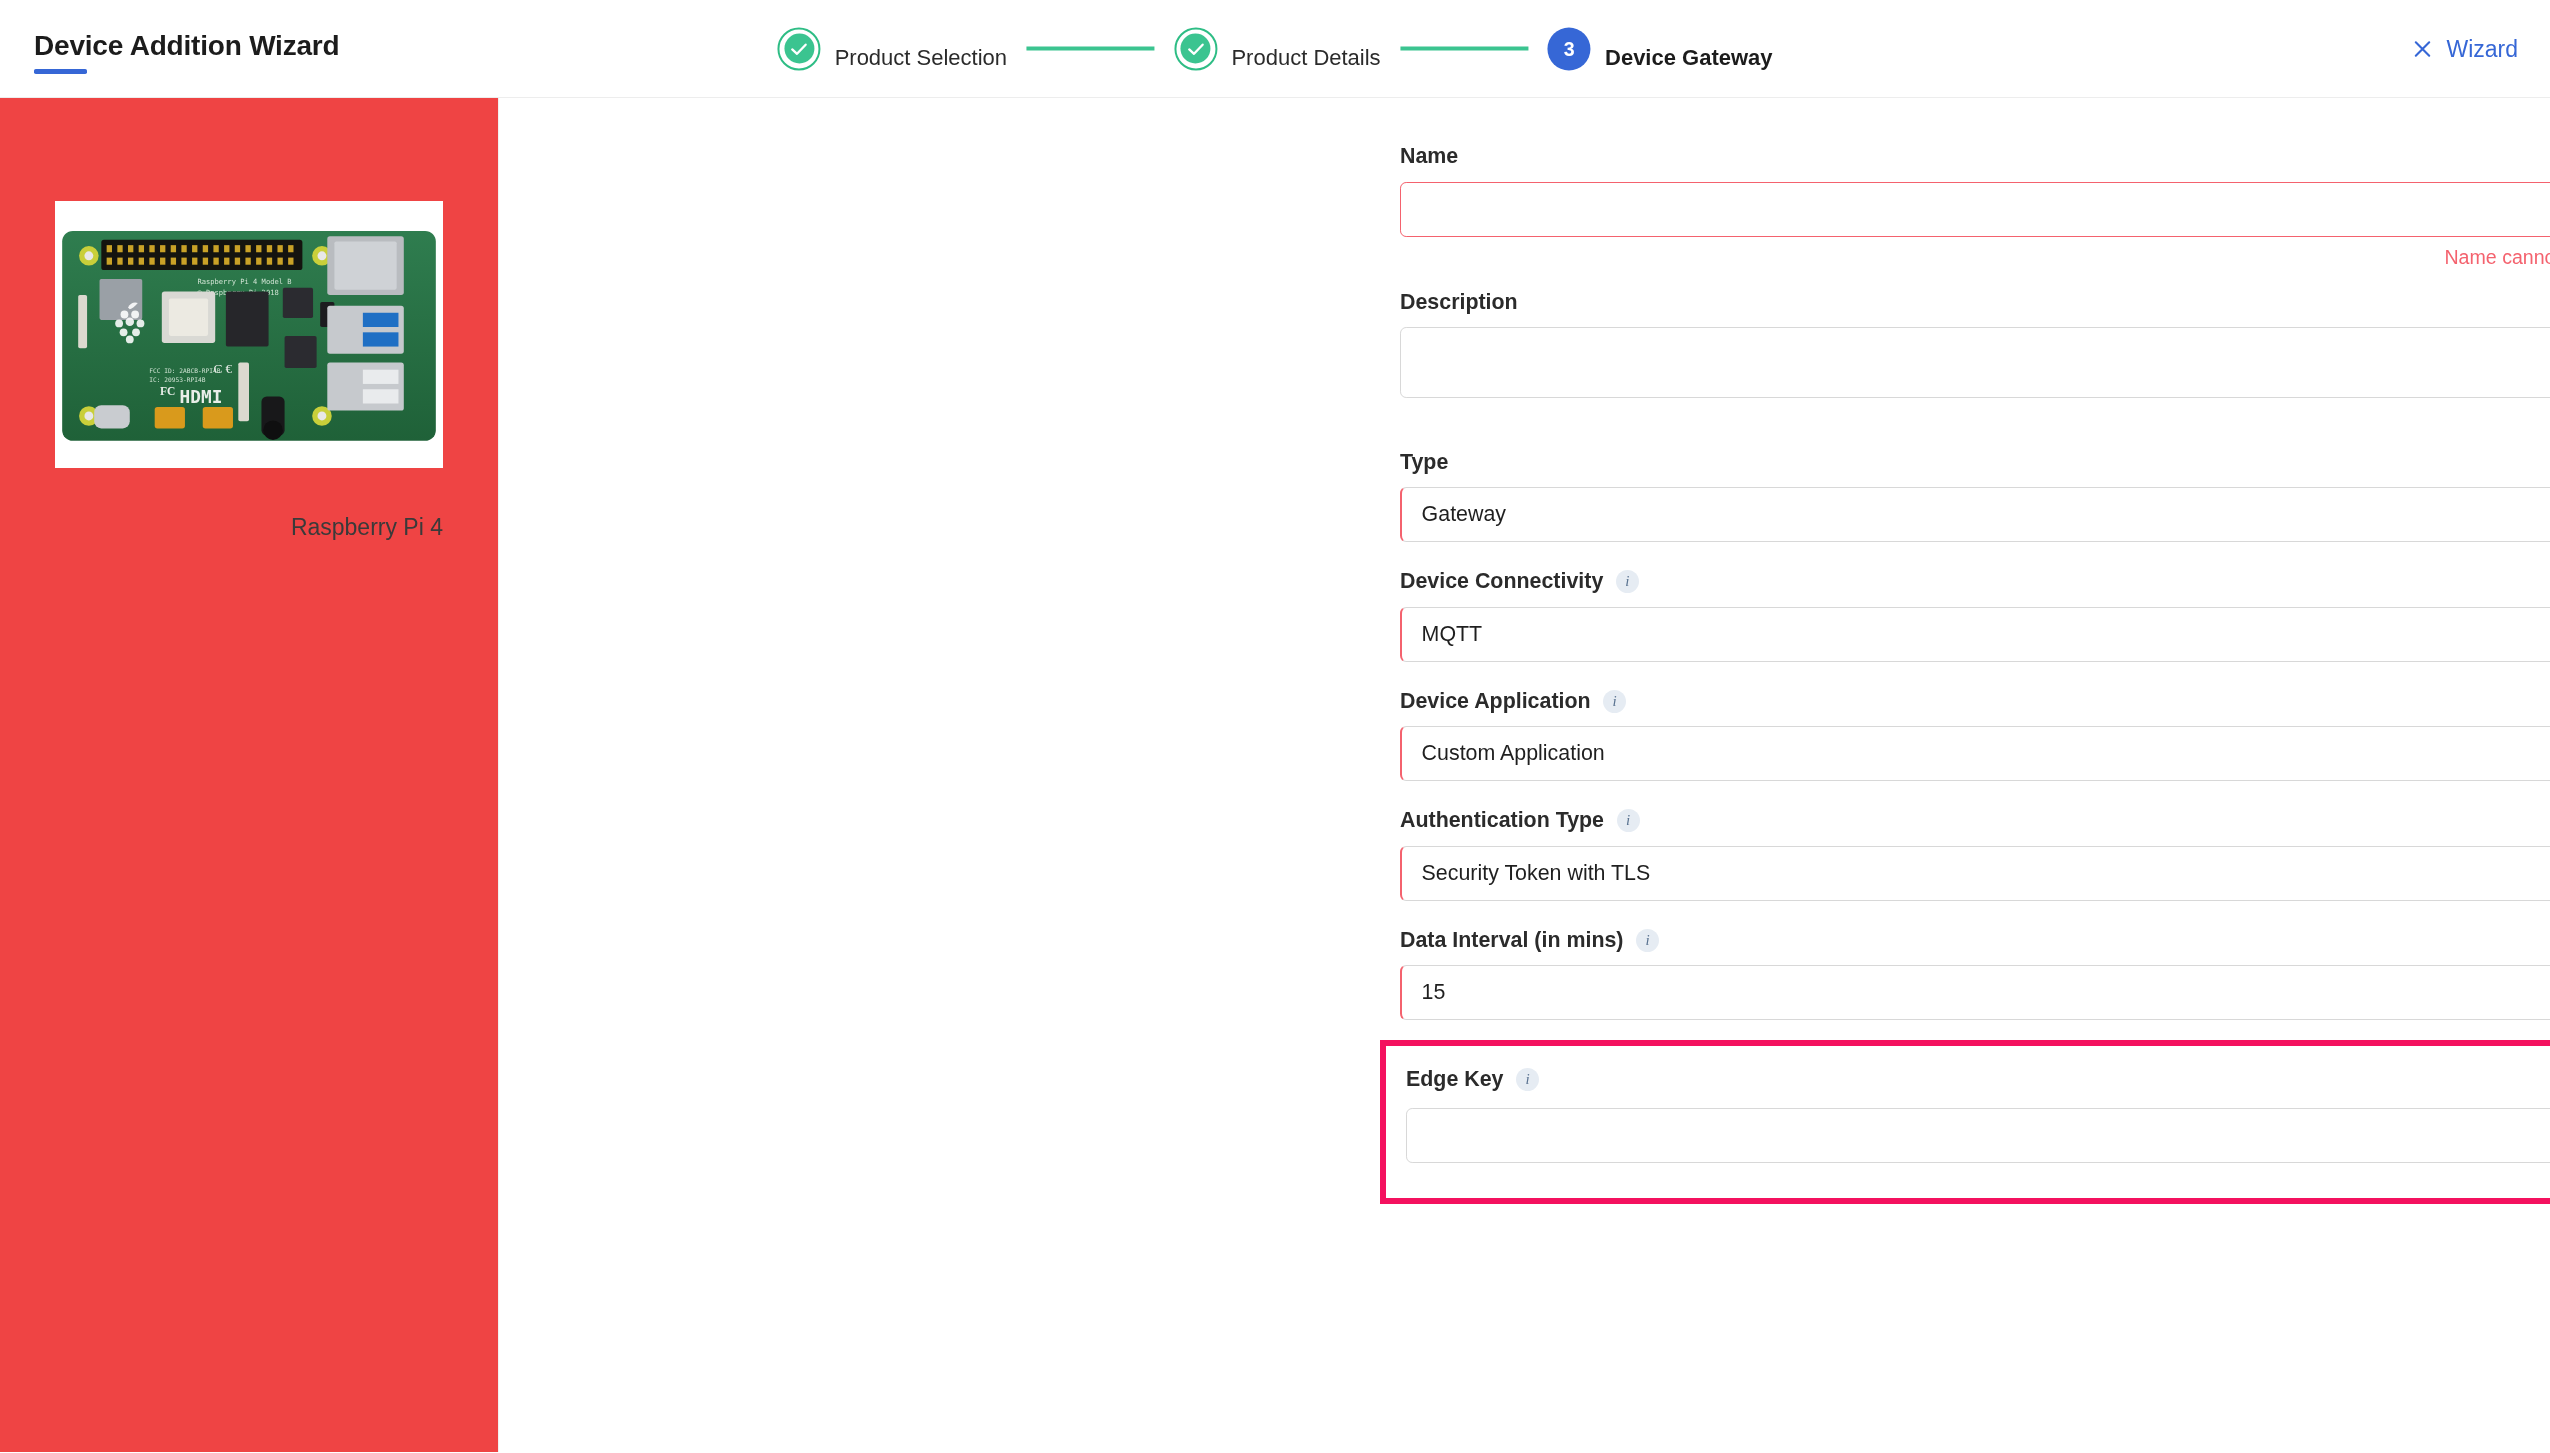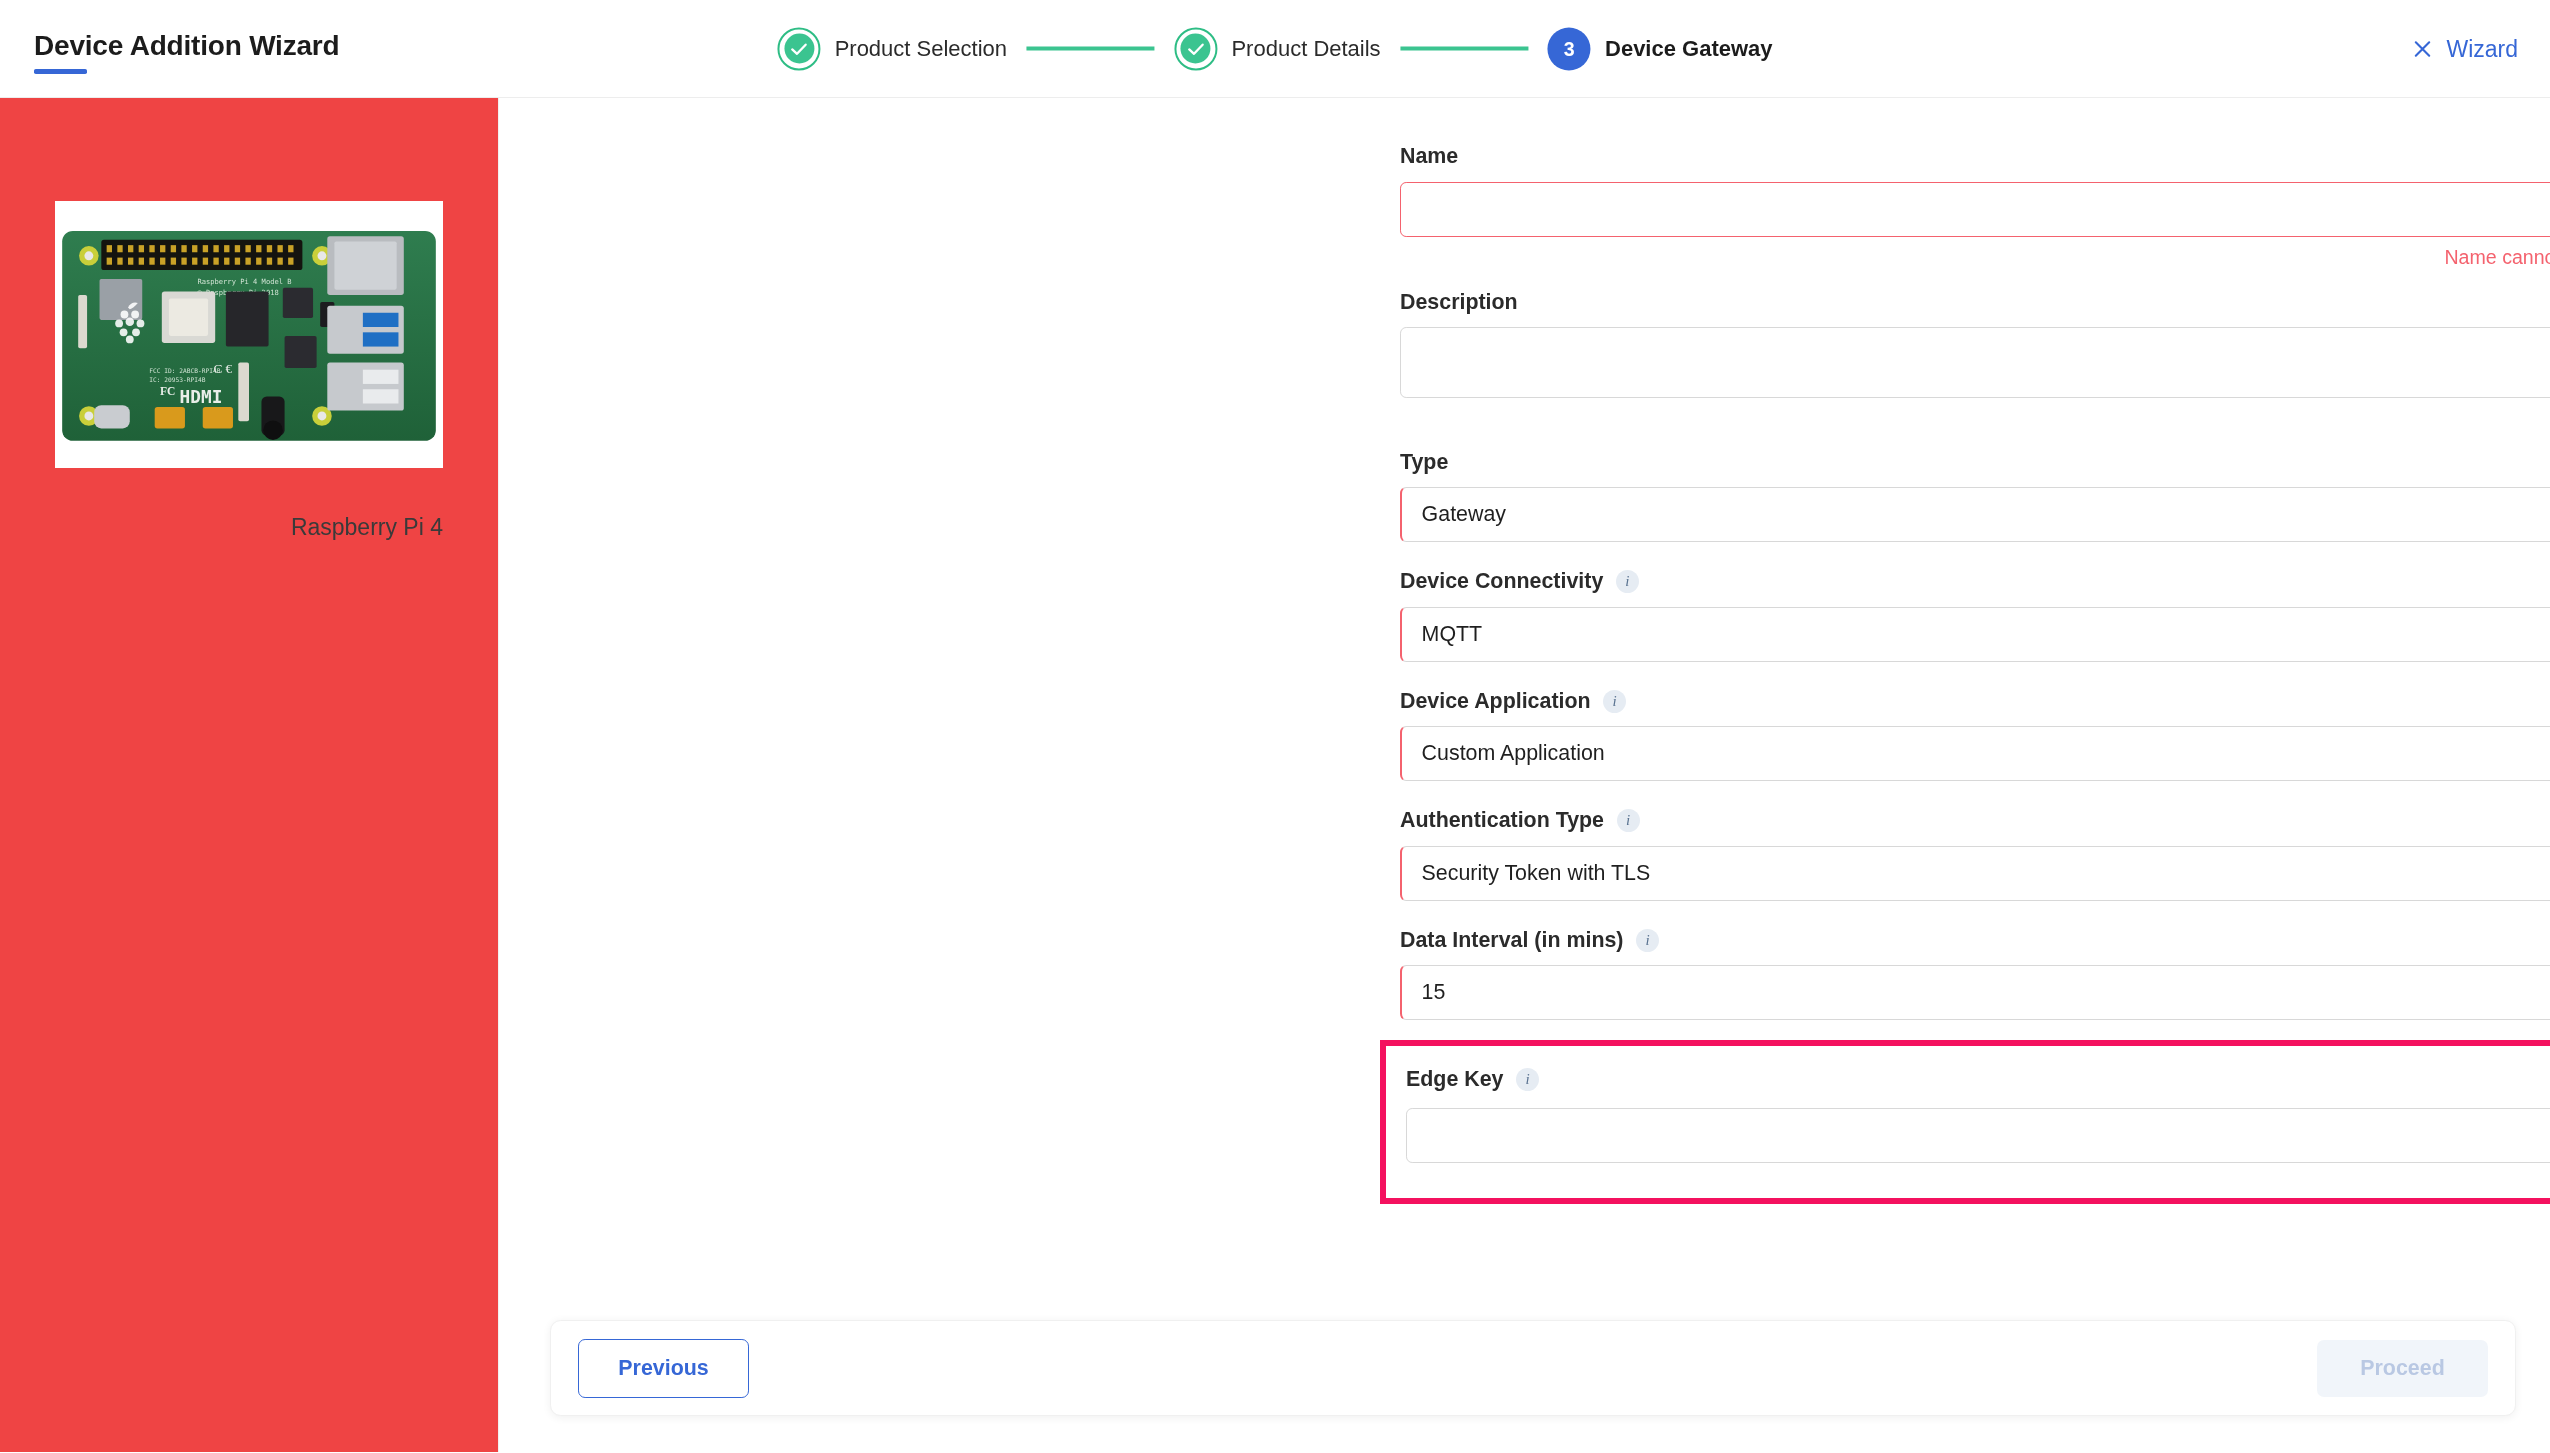--- a/index.html
+++ b/index.html
@@ -54,21 +54,21 @@
     position: absolute;
     left: 50%;
     top: 50%;
     transform: translate(-50%, -50%);
     display: flex;
     align-items: center;
   }
 
   .step {
     display: flex;
-    align-items: center;
+    align-items: flex-end;
     gap: 14.2px;
   }
 
   .step-circle {
     width: 43px;
     height: 43px;
     border-radius: 50%;
     display: flex;
     align-items: center;
     justify-content: center;
@@ -682,19 +682,15 @@
               <input class="text-input" type="text" value="" style="">
 
             </div>
           </div>
         </div>
 
       </div>
     </div>
   </div>
 
-  <div class="footer">
-    <button class="btn-previous">Previous</button>
-    <button class="btn-proceed">Proceed</button>
-  </div>
 
 </div>
 
 
 </body></html>

